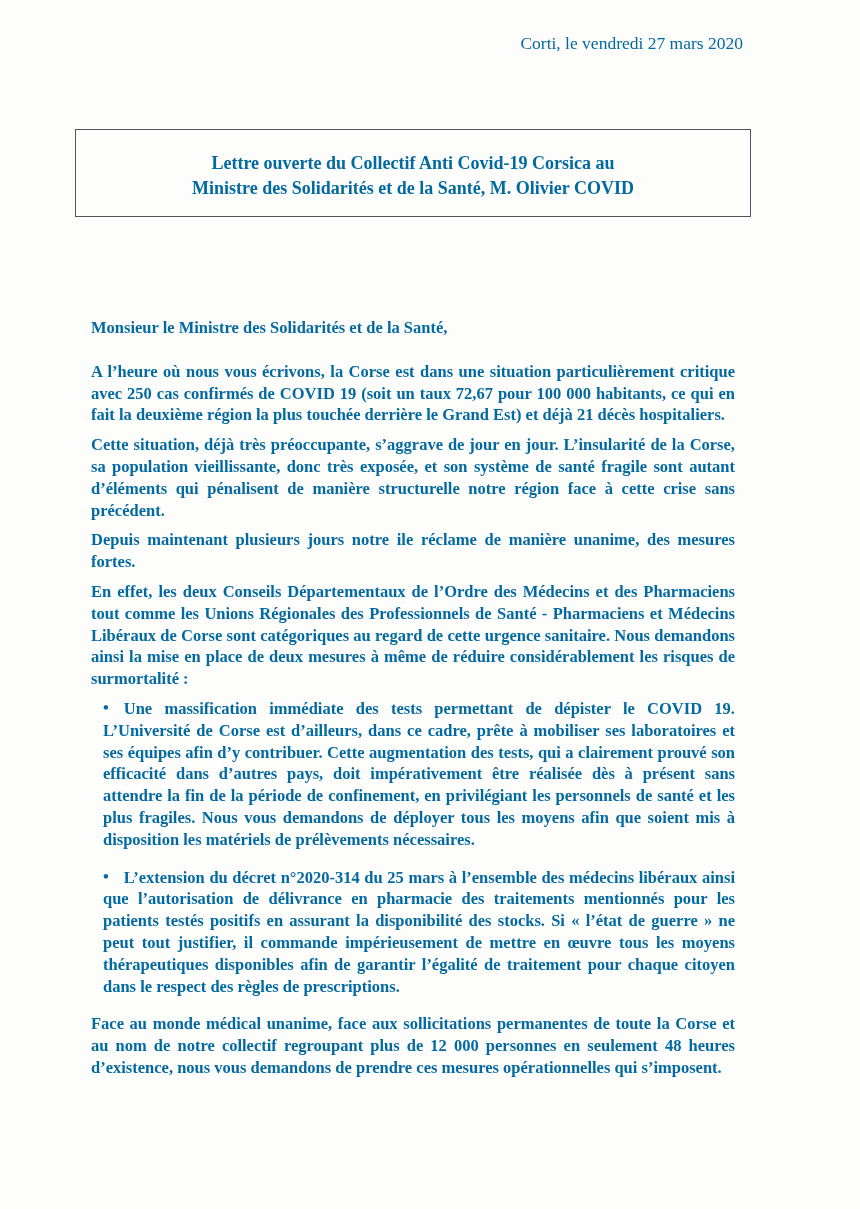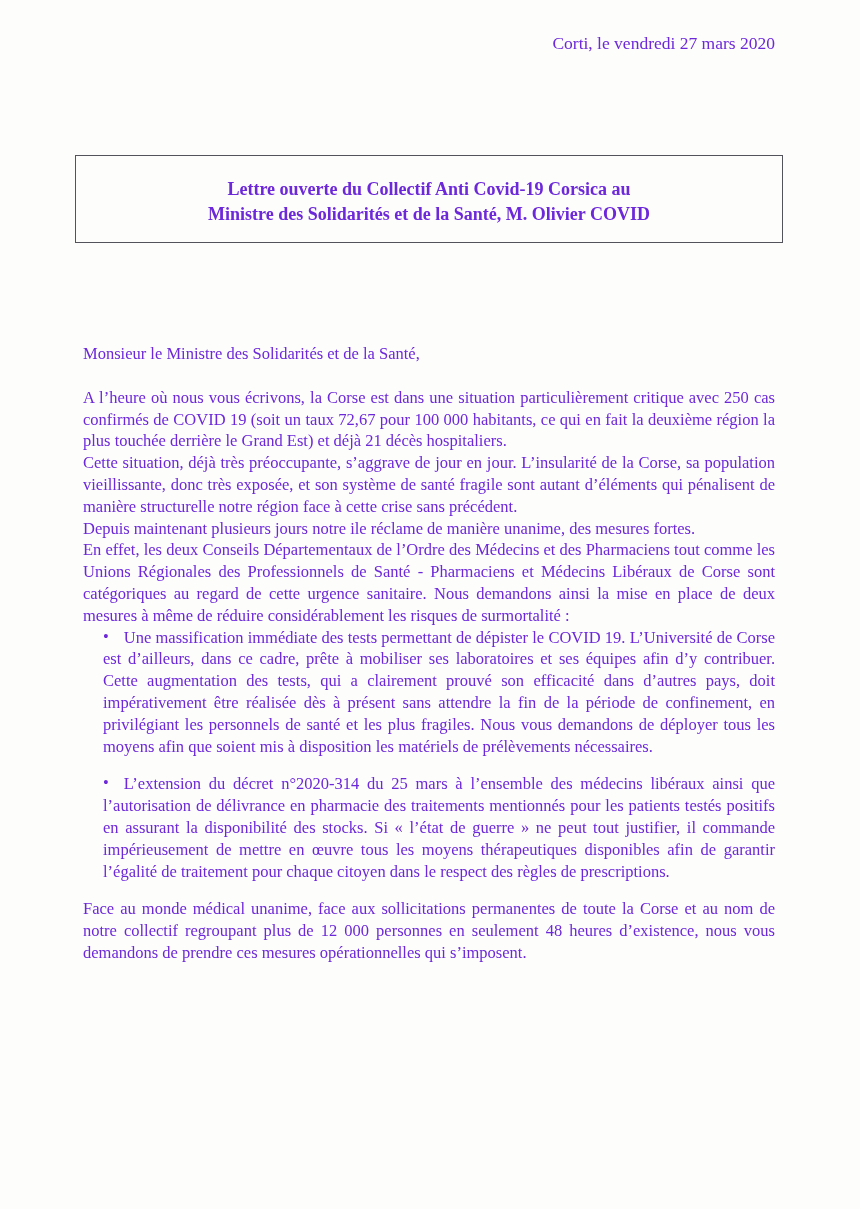--- a/index.html
+++ b/index.html
@@ -8,53 +8,54 @@
     padding: 0;
     background: #ffffff;
   }
   .page {
     position: relative;
     width: 860px;
     height: 1209px;
     margin: 0;
     background: #fdfdfc;
     box-sizing: border-box;
-    padding: 32px 85px 0 83px;
+    padding: 32px 117px 0 83px;
     font-family: "Liberation Serif", "DejaVu Serif", serif;
-    color: #6d28d9;
+    color: #0369a1;
     overflow: hidden;
   }
   .date-line {
     text-align: right;
     font-size: 17.5px;
     line-height: 22px;
     white-space: nowrap;
   }
   .title-box {
-    margin: 101px -8px 0 -8px;
+    margin: 75px -8px 0 -8px;
     border: 1.5px solid #53535c;
     padding: 21px 8px 15px 8px;
     text-align: center;
     background: #fdfdfc;
   }
   .title-line {
     font-size: 18px;
     line-height: 25px;
     font-weight: 700;
   }
   .letter-body {
     margin-top: 100px;
     font-size: 16.5px;
     line-height: 21.8px;
     text-align: justify;
     hyphens: none;
   }
   .para {
-    margin: 0;
+    margin: 8px;
     padding: 0;
+    font-weight: bold;
   }
   .salutation {
     text-align: left;
   }
   .gap-blank-line {
     margin-top: 22px;
   }
   .gap-half-line {
     margin-top: 16px;
   }

